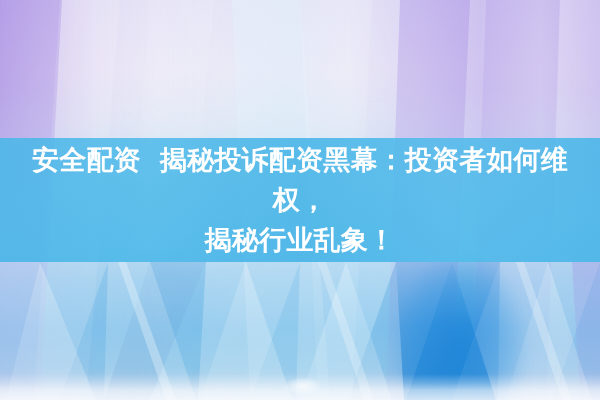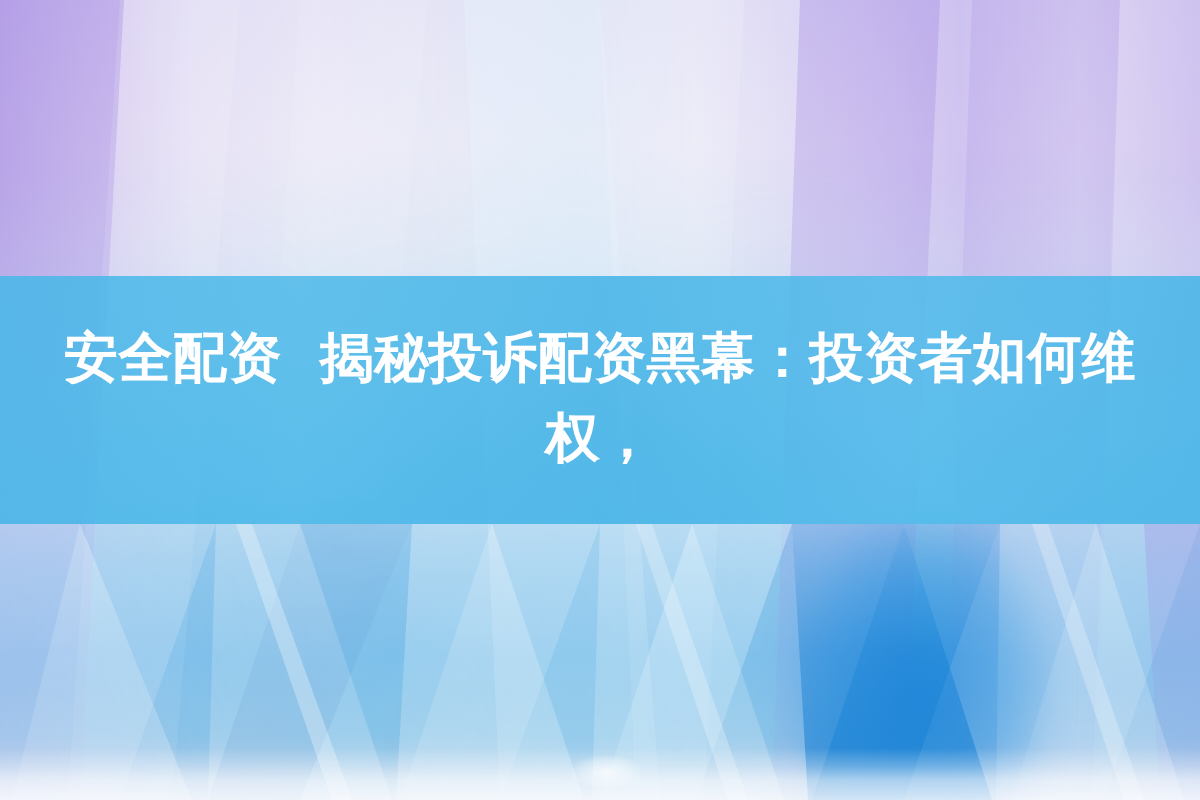--- a/index.html
+++ b/index.html
@@ -220,18 +220,19 @@
 
     <polygon points="118,262 126,262 176,400 166,400" fill="#ffffff" opacity="0.30"></polygon>
     <polygon points="318,262 326,262 374,400 364,400" fill="#ffffff" opacity="0.26"></polygon>
     <polygon points="516,262 524,262 572,400 562,400" fill="#ffffff" opacity="0.26"></polygon>
   </svg>
 
   <div class="core-glow"></div>
 
   <div class="headline-band">
     <p class="headline-text">安全配资  揭秘投诉配资黑幕：投资者如何维权，</p>
+    <p class="headline-text">揭秘行业乱象！</p>
   </div>
 
   <div class="bottom-haze"></div>
   <div class="watermark"></div>
 
 </div>
 
 </body></html>

